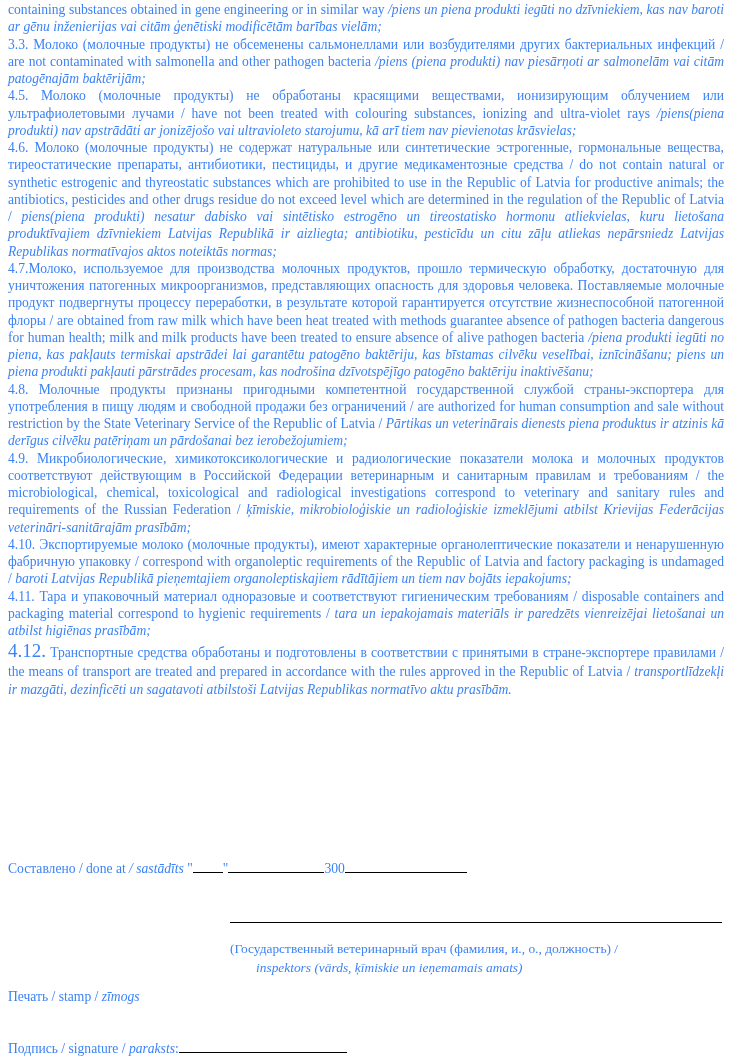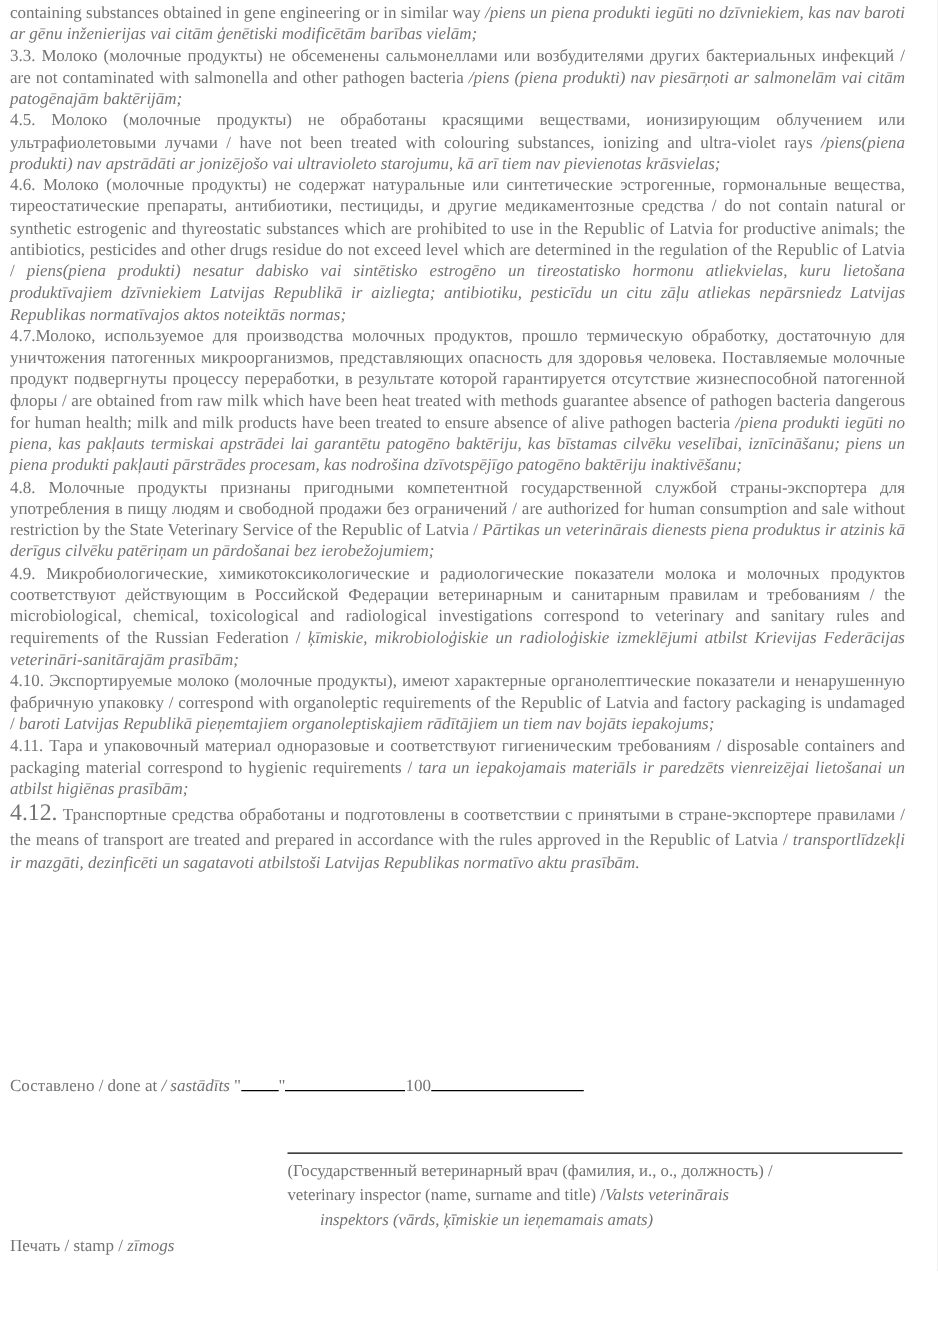--- a/index.html
+++ b/index.html
@@ -2,21 +2,21 @@
 <html><head>
 <meta charset="utf-8">
 <style>
   html, body { margin: 0; padding: 0; background: #e8e8e8; }
   .page {
     position: relative;
     width: 750px;
     height: 1063px;
     margin: 0 auto;
     background: #ffffff;
-    color: #737373;
+    color: #3b82f6;
     font-family: "Liberation Serif", "DejaVu Serif", serif;
     font-size: 13.6px;
     line-height: 1.27;
     overflow: hidden;
   }
   .body-text {
     position: absolute;
     top: 1px;
     left: 8px;
     width: 716px;
@@ -40,21 +40,21 @@
     left: 8px;
     top: 860px;
     white-space: nowrap;
   }
   .inspector {
     position: absolute;
     left: 230px;
     top: 922px;
     width: 492px;
     border-top: 1.6px solid #000;
-    padding-top: 4px;
+    padding-top: 16px;
     font-size: 13.4px;
     line-height: 1.45;
   }
   .inspector .indent { padding-left: 26px; }
   .stamp {
     position: absolute;
     left: 8px;
     top: 988px;
     white-space: nowrap;
   }
@@ -76,26 +76,27 @@
     <p><span>4.5. Молоко (молочные продукты) не обработаны красящими веществами, ионизирующим облучением или ультрафиолетовыми лучами / have not been treated with colouring substances, ionizing and ultra-violet rays </span><span class="it">/piens(piena produkti) nav apstrādāti ar jonizējošo vai ultravioleto starojumu, kā arī tiem nav pievienotas krāsvielas;</span></p>
     <p><span>4.6. Молоко (молочные продукты) не содержат натуральные или синтетические эстрогенные, гормональные вещества, тиреостатические препараты, антибиотики, пестициды, и другие медикаментозные средства / do not contain natural or synthetic estrogenic and thyreostatic substances which are prohibited to use in the Republic of Latvia for productive animals; the antibiotics, pesticides and other drugs residue do not exceed level which are determined in the regulation of the Republic of Latvia / </span><span class="it">piens(piena produkti) nesatur dabisko vai sintētisko estrogēno un tireostatisko hormonu atliekvielas, kuru lietošana produktīvajiem dzīvniekiem Latvijas Republikā ir aizliegta; antibiotiku, pesticīdu un citu zāļu atliekas nepārsniedz Latvijas Republikas normatīvajos aktos noteiktās normas;</span></p>
     <p><span>4.7.Молоко, используемое для производства молочных продуктов, прошло термическую обработку, достаточную для уничтожения патогенных микроорганизмов, представляющих опасность для здоровья человека. Поставляемые молочные продукт подвергнуты процессу переработки, в результате которой гарантируется отсутствие жизнеспособной патогенной флоры / are obtained from raw  milk which have been heat treated with methods guarantee absence of pathogen bacteria dangerous for human health; milk and milk products have been treated to ensure absence of alive pathogen bacteria </span><span class="it">/piena produkti iegūti no piena, kas pakļauts termiskai apstrādei lai garantētu patogēno baktēriju, kas bīstamas cilvēku veselībai, iznīcināšanu; piens un piena produkti pakļauti pārstrādes procesam, kas nodrošina dzīvotspējīgo patogēno baktēriju inaktivēšanu;</span></p>
     <p><span>4.8. Молочные продукты признаны пригодными компетентной государственной службой страны-экспортера для употребления в пищу людям и свободной продажи без ограничений / are authorized for human consumption and sale without restriction by the State Veterinary Service of the Republic of Latvia / </span><span class="it">Pārtikas un veterinārais dienests piena produktus ir atzinis kā derīgus cilvēku patēriņam un pārdošanai bez ierobežojumiem;</span></p>
     <p><span>4.9. Микробиологические, химикотоксикологические и радиологические показатели молока и молочных продуктов соответствуют действующим в Российской Федерации ветеринарным и санитарным правилам и требованиям / the microbiological, chemical, toxicological and radiological investigations correspond to veterinary and sanitary rules and requirements of the Russian Federation / </span><span class="it">ķīmiskie, mikrobioloģiskie un radioloģiskie izmeklējumi atbilst Krievijas Federācijas veterināri-sanitārajām prasībām;</span></p>
     <p><span>4.10. Экспортируемые молоко (молочные продукты), имеют характерные органолептические показатели и ненарушенную фабричную упаковку / correspond with organoleptic requirements of  the Republic of Latvia and factory packaging is undamaged / </span><span class="it">baroti Latvijas Republikā pieņemtajiem organoleptiskajiem rādītājiem un tiem nav bojāts iepakojums;</span></p>
     <p><span>4.11. Тара и упаковочный материал одноразовые и соответствуют гигиеническим требованиям / disposable containers and packaging material correspond to hygienic requirements / </span><span class="it">tara un iepakojamais materiāls ir paredzēts vienreizējai lietošanai un atbilst higiēnas prasībām;</span></p>
     <p><span class="lg">4.12.</span><span> Транспортные средства обработаны и подготовлены в соответствии с принятыми в стране-экспортере правилами / the means of transport are treated and prepared in accordance with the rules approved in the Republic of Latvia / </span><span class="it">transportlīdzekļi ir mazgāti, dezinficēti un sagatavoti atbilstoši Latvijas Republikas normatīvo aktu prasībām.</span></p>
   </div>
 
-  <div class="done-at"><span><span>Составлено / done at  </span><span class="it">/ sastādīts </span></span><span>"</span><span class="blank blank-day"></span><span>"</span><span class="blank blank-month"></span><span>100</span><span class="blank blank-year"></span>
+  <div class="done-at"><span><span>Составлено / done at  </span><span class="it">/ sastādīts </span></span><span>"</span><span class="blank blank-day"></span><span>"</span><span class="blank blank-month"></span><span>300</span><span class="blank blank-year"></span>
   </div>
 
   <div class="inspector">
     <div><span>(Государственный ветеринарный врач (фамилия, и., о.,  должность) /</span></div>
-    <div><span>veterinary inspector (name, surname and title) /</span><span class="it">Valsts veterinārais</span></div>
     <div class="indent"><span class="it">inspektors (vārds, ķīmiskie un ieņemamais amats)</span></div>
   </div>
 
   <div class="stamp"><span><span>Печать / stamp / </span><span class="it">zīmogs</span></span>
   </div>
 
+  <div class="signature"><span><span>Подпись / signature / </span><span class="it">paraksts</span><span>:</span></span><span class="blank blank-signature"></span>
+  </div>
 
 </div>
 
 </body></html>

